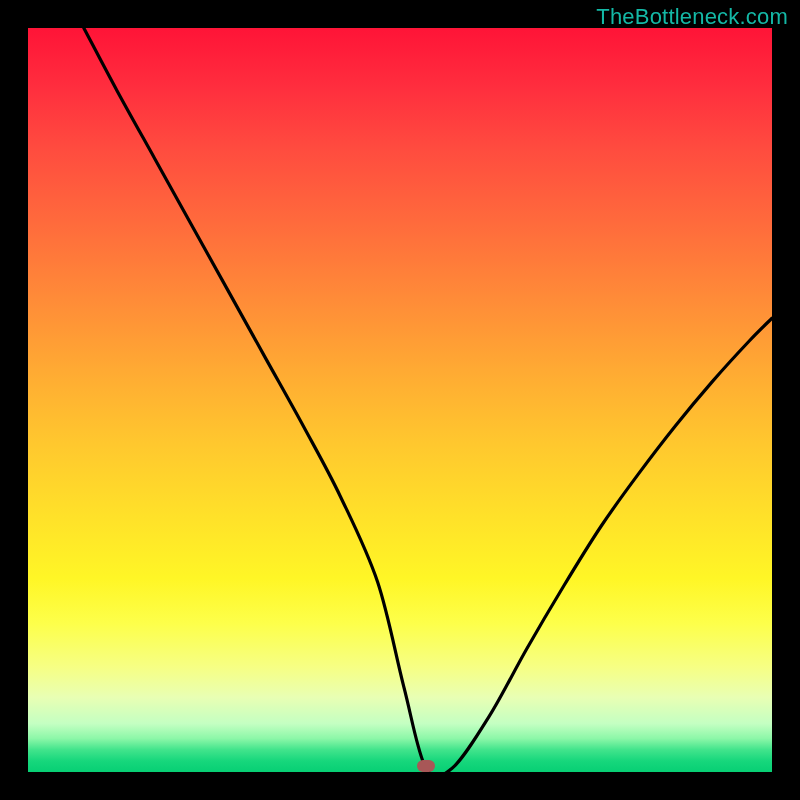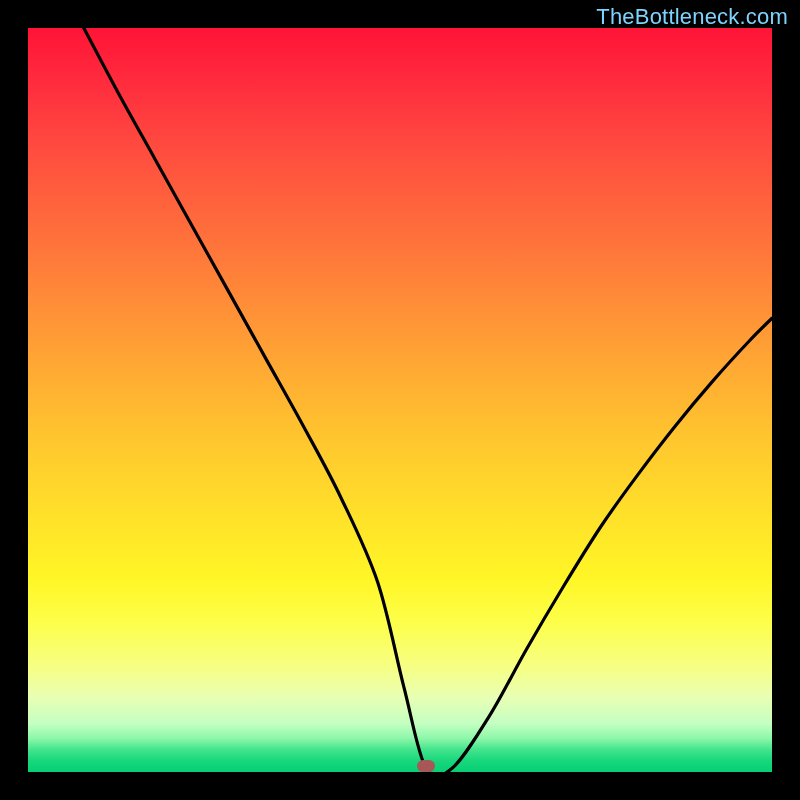--- a/index.html
+++ b/index.html
@@ -14,21 +14,21 @@
   .frame {
     position: relative;
     width: 800px;
     height: 800px;
     background: #000;
   }
   .watermark {
     position: absolute;
     top: 4px;
     right: 12px;
-    color: #7dd3fc;
+    color: #14b8a6;
     font-size: 22px;
     font-weight: 500;
     letter-spacing: 0.2px;
     z-index: 20;
     user-select: none;
   }
   .plot-area {
     position: absolute;
     left: 28px;
     top: 28px;

